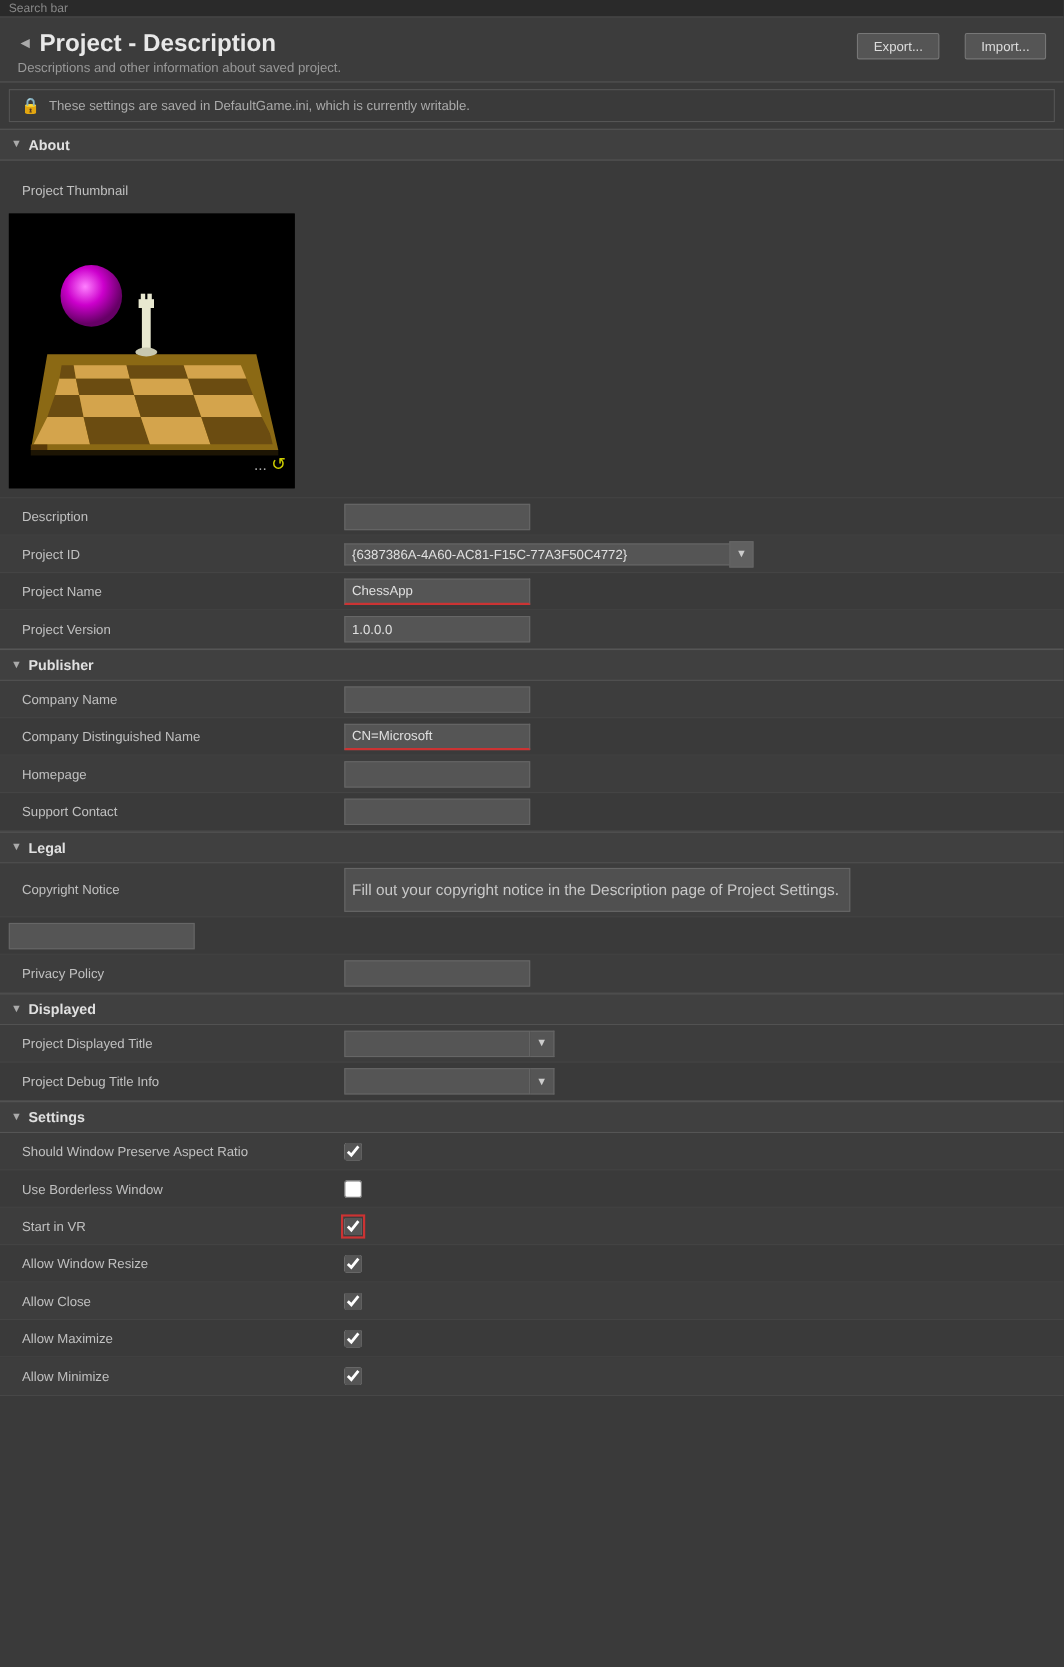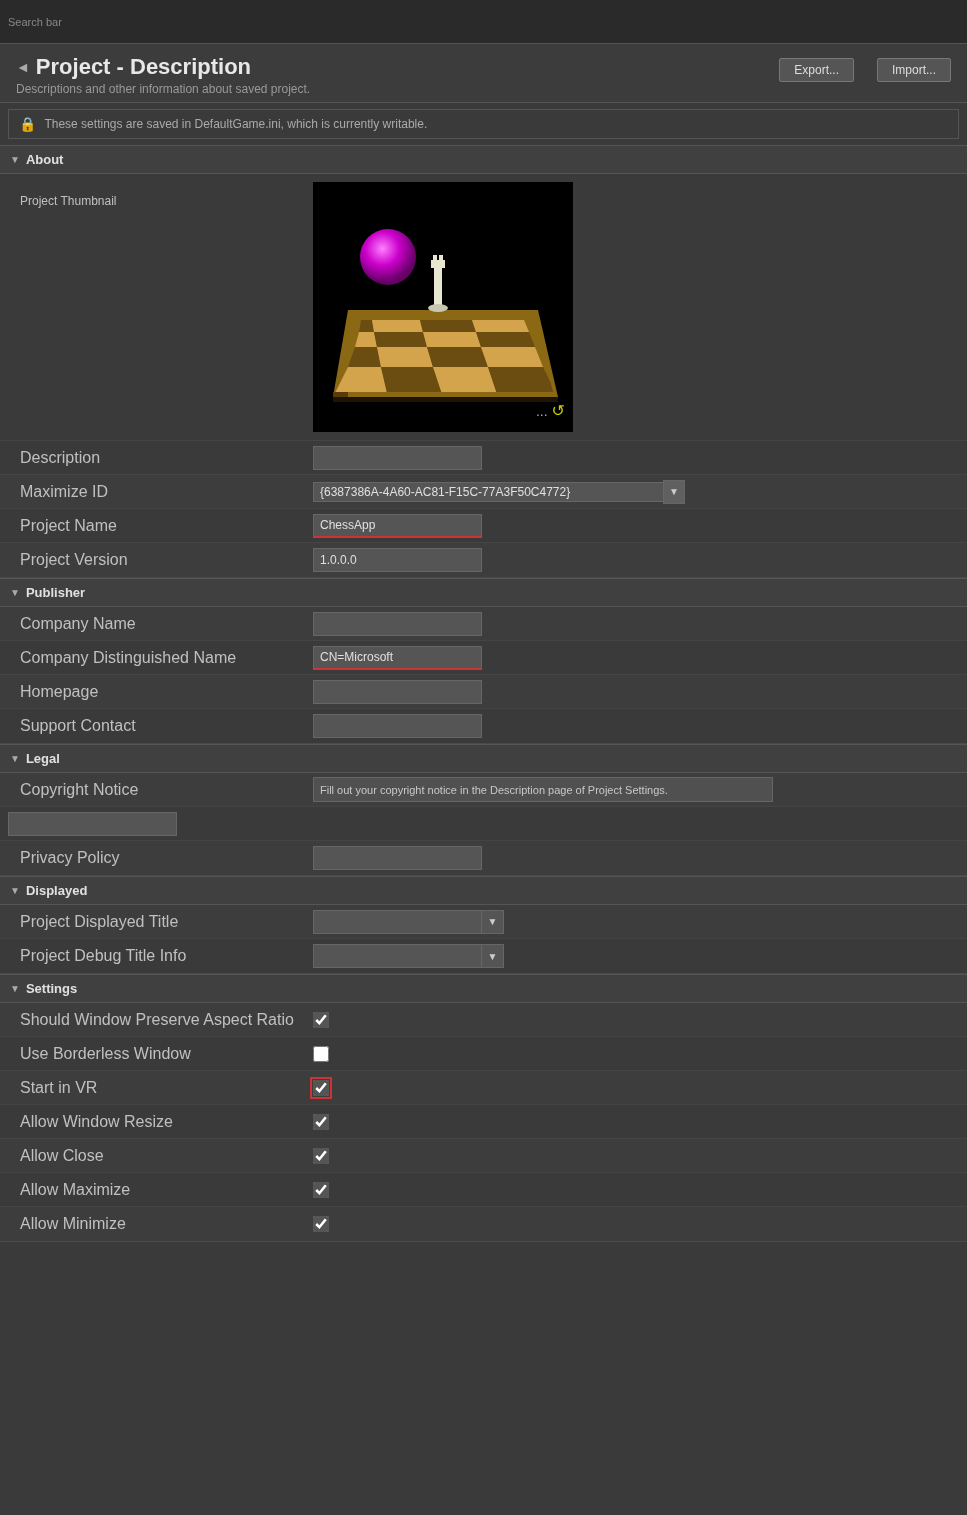--- a/index.html
+++ b/index.html
@@ -13,21 +13,21 @@
     }
 
     .page-container {
       background: #3a3a3a;
       width: 100%;
     }
 
     
     .top-bar {
       background: #2a2a2a;
-      height: 44px;
+      height: 16px;
       display: flex;
       align-items: center;
       padding: 0 8px;
       border-bottom: 1px solid #555;
     }
 
     
     .page-header {
       background: #3c3c3c;
       padding: 10px 16px 6px 16px;
@@ -130,21 +130,21 @@
 
     .field-row:last-child {
       border-bottom: none;
     }
 
     .field-label {
       width: 305px;
       min-width: 305px;
       padding: 6px 10px 6px 20px;
       color: #c0c0c0;
-      font-size: 16px;
+      font-size: 12px;
     }
 
     .field-value {
       flex: 1;
       padding: 4px 8px;
       display: flex;
       align-items: center;
     }
 
     
@@ -220,20 +220,21 @@
       justify-content: center;
       font-size: 10px;
     }
 
     
     .thumbnail-row {
       display: flex;
       align-items: flex-start;
       min-height: 260px;
       border-bottom: 1px solid #444;
+      flex-direction: column;
     }
 
     .thumbnail-label {
       width: 305px;
       min-width: 305px;
       padding: 20px 10px 6px 20px;
       color: #c0c0c0;
       font-size: 12px;
     }
 
@@ -270,23 +271,23 @@
       color: #cccc00;
       font-size: 14px;
       cursor: pointer;
     }
 
     
     .copyright-text {
       background: #505050;
       border: 1px solid #666;
       color: #c8c8c8;
-      font-size: 11px;
+      font-size: 14px;
       padding: 3px 6px;
-      height: 25px;
+      height: 40px;
       min-width: 460px;
     }
 
     
     .checkbox-container {
       display: flex;
       align-items: center;
     }
 
     .checkbox-input {
@@ -414,21 +415,21 @@
       </div>
 
       <div class="field-row">
         <div class="field-label">Description</div>
         <div class="field-value">
           <input type="text" class="text-input" value="" style="">
         </div>
       </div>
 
       <div class="field-row">
-        <div class="field-label">Maximize ID</div>
+        <div class="field-label">Project ID</div>
         <div class="field-value">
           <div class="project-id-container">
             <input type="text" class="project-id-input" value="{6387386A-4A60-AC81-F15C-77A3F50C4772}" style="">
             <div class="dropdown-btn">▼</div>
           </div>
         </div>
       </div>
 
       <div class="field-row">
         <div class="field-label">Project Name</div>

